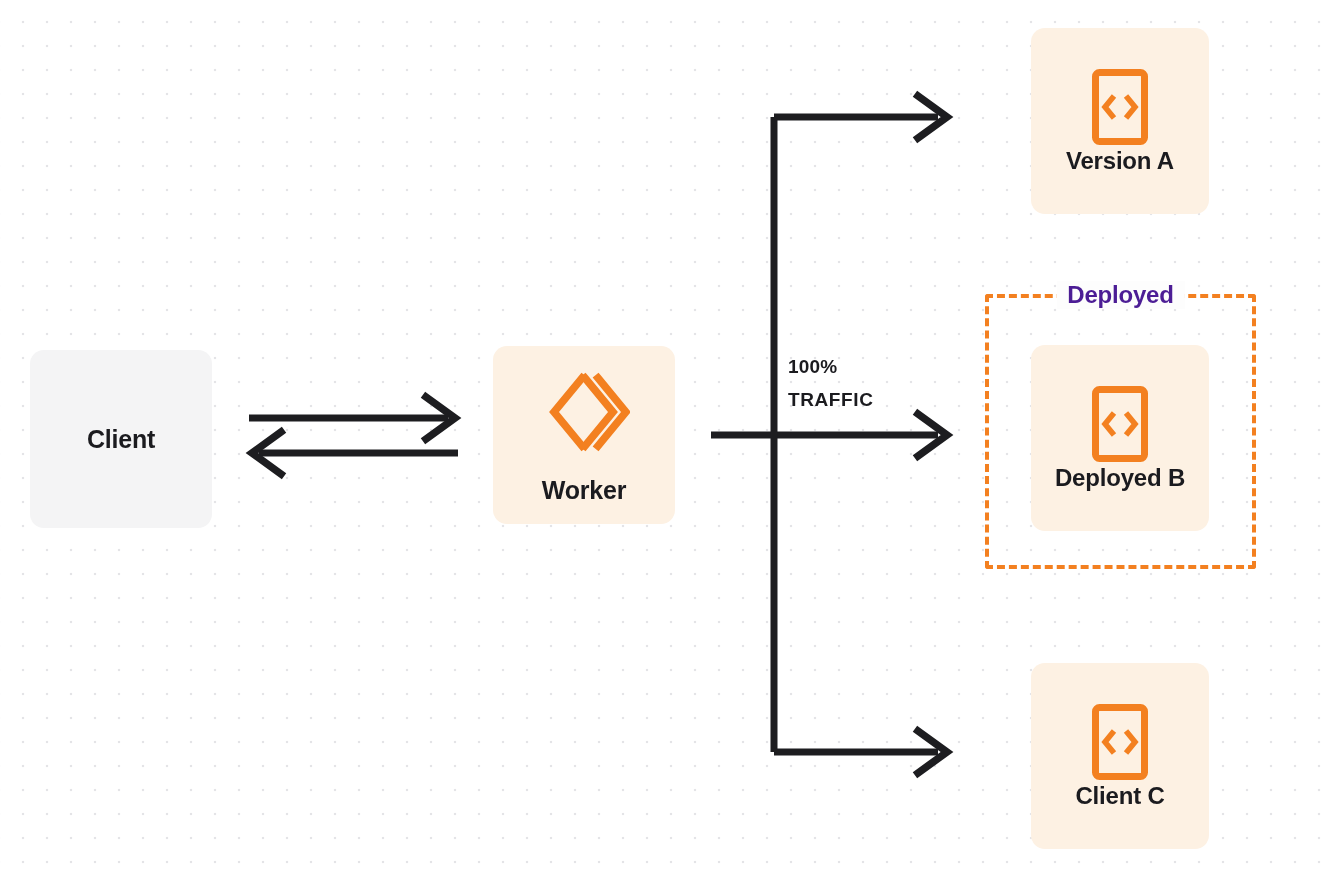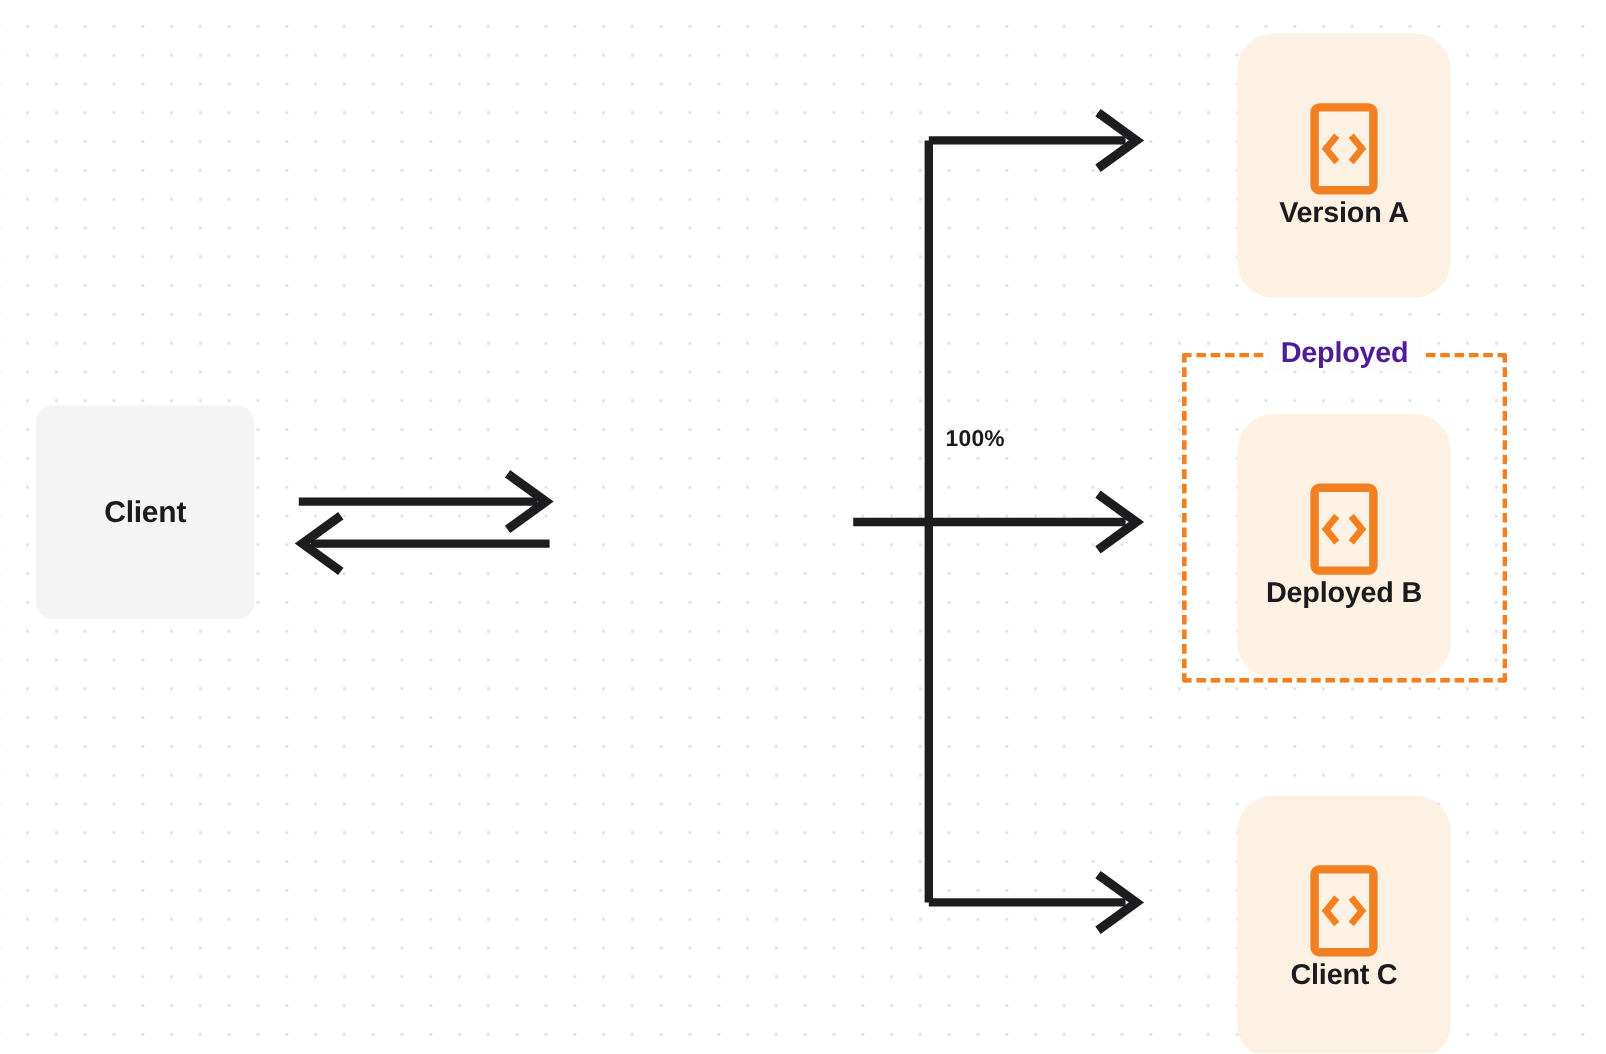--- a/index.html
+++ b/index.html
@@ -54,21 +54,21 @@
     position: absolute;
     display: flex;
     flex-direction: column;
     align-items: center;
     justify-content: center;
     border-radius: 14px;
   }
 
   .node-client {
     left: 30px;
-    top: 338px;
+    top: 350px;
     width: 182px;
     height: 178px;
     background: #f4f4f5;
   }
   .node-client .node-label {
     font-size: 25px;
     font-weight: 700;
     color: #1b1b1f;
     letter-spacing: -0.2px;
   }
@@ -83,25 +83,24 @@
   }
   .node-worker .node-label {
     font-size: 25px;
     font-weight: 700;
     color: #1b1b1f;
     letter-spacing: -0.2px;
   }
 
   .node-version {
     width: 178px;
-    height: 220px;
+    height: 186px;
     background: #fdf1e3;
     gap: 1px;
     left: 1031px;
-    border-radius: 30px;
   }
   .node-version .node-label {
     font-size: 24px;
     font-weight: 700;
     color: #1b1b1f;
     letter-spacing: -0.2px;
   }
   #node-version-a { top: 28px; }
   #node-version-b { top: 345px; }
   #node-version-c { top: 663px; }
@@ -187,20 +186,32 @@
     <g>
       <path class="edge-path" d="M 774 752 L 938 752"></path>
       <path class="edge-head" d="M 918 731 L 947 752 L 918 773"></path>
     </g>
   </svg>
 
   <div class="node node-client">
     <span class="node-label">Client</span>
   </div>
 
+  <div class="node node-worker">
+    <span class="node-icon">
+      <svg width="92" height="92" viewBox="0 0 92 92" xmlns="http://www.w3.org/2000/svg">
+        <g fill="none" stroke="#f38020" stroke-width="7.6" stroke-linecap="square" stroke-linejoin="miter">
+          <path d="M 44 12 L 16 46 L 44 80"></path>
+          <path d="M 47 12 L 75 46 L 47 80"></path>
+          <path d="M 60 12 L 88 46 L 60 80"></path>
+        </g>
+      </svg>
+    </span>
+    <span class="node-label">Worker</span>
+  </div>
 
   <div id="deployed-group">
     <span id="deployed-label">Deployed</span>
   </div>
 
   <div class="node node-version" id="node-version-a">
     <span class="node-icon">
       <svg width="58" height="78" viewBox="0 0 58 78" xmlns="http://www.w3.org/2000/svg">
         <rect x="4.5" y="4.5" width="49" height="69" rx="4" ry="4" fill="none" stroke="#f38020" stroke-width="7"></rect>
         <path d="M 23 28 L 14 39 L 23 50" fill="none" stroke="#f38020" stroke-width="5.6" stroke-linecap="butt" stroke-linejoin="miter"></path>
@@ -227,15 +238,16 @@
         <rect x="4.5" y="4.5" width="49" height="69" rx="4" ry="4" fill="none" stroke="#f38020" stroke-width="7"></rect>
         <path d="M 23 28 L 14 39 L 23 50" fill="none" stroke="#f38020" stroke-width="5.6" stroke-linecap="butt" stroke-linejoin="miter"></path>
         <path d="M 35 28 L 44 39 L 35 50" fill="none" stroke="#f38020" stroke-width="5.6" stroke-linecap="butt" stroke-linejoin="miter"></path>
       </svg>
     </span>
     <span class="node-label">Client C</span>
   </div>
 
   <div id="traffic-label">
     <div class="traffic-line-1">100%</div>
+    <div class="traffic-line-2">TRAFFIC</div>
   </div>
 
 </div>
 
 </body></html>

